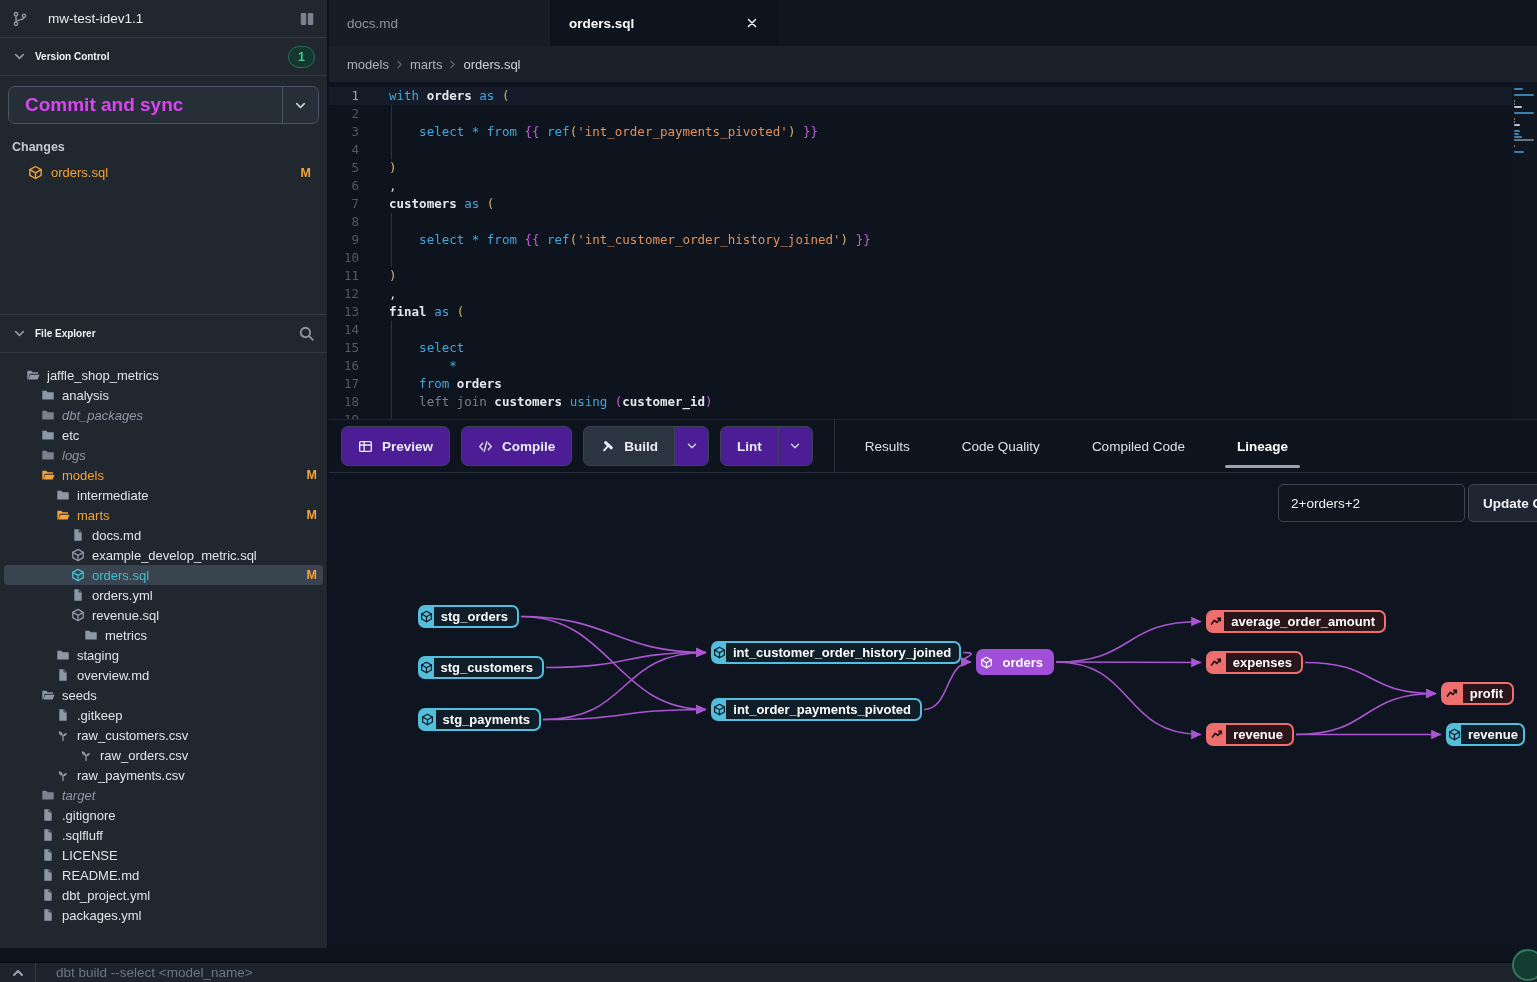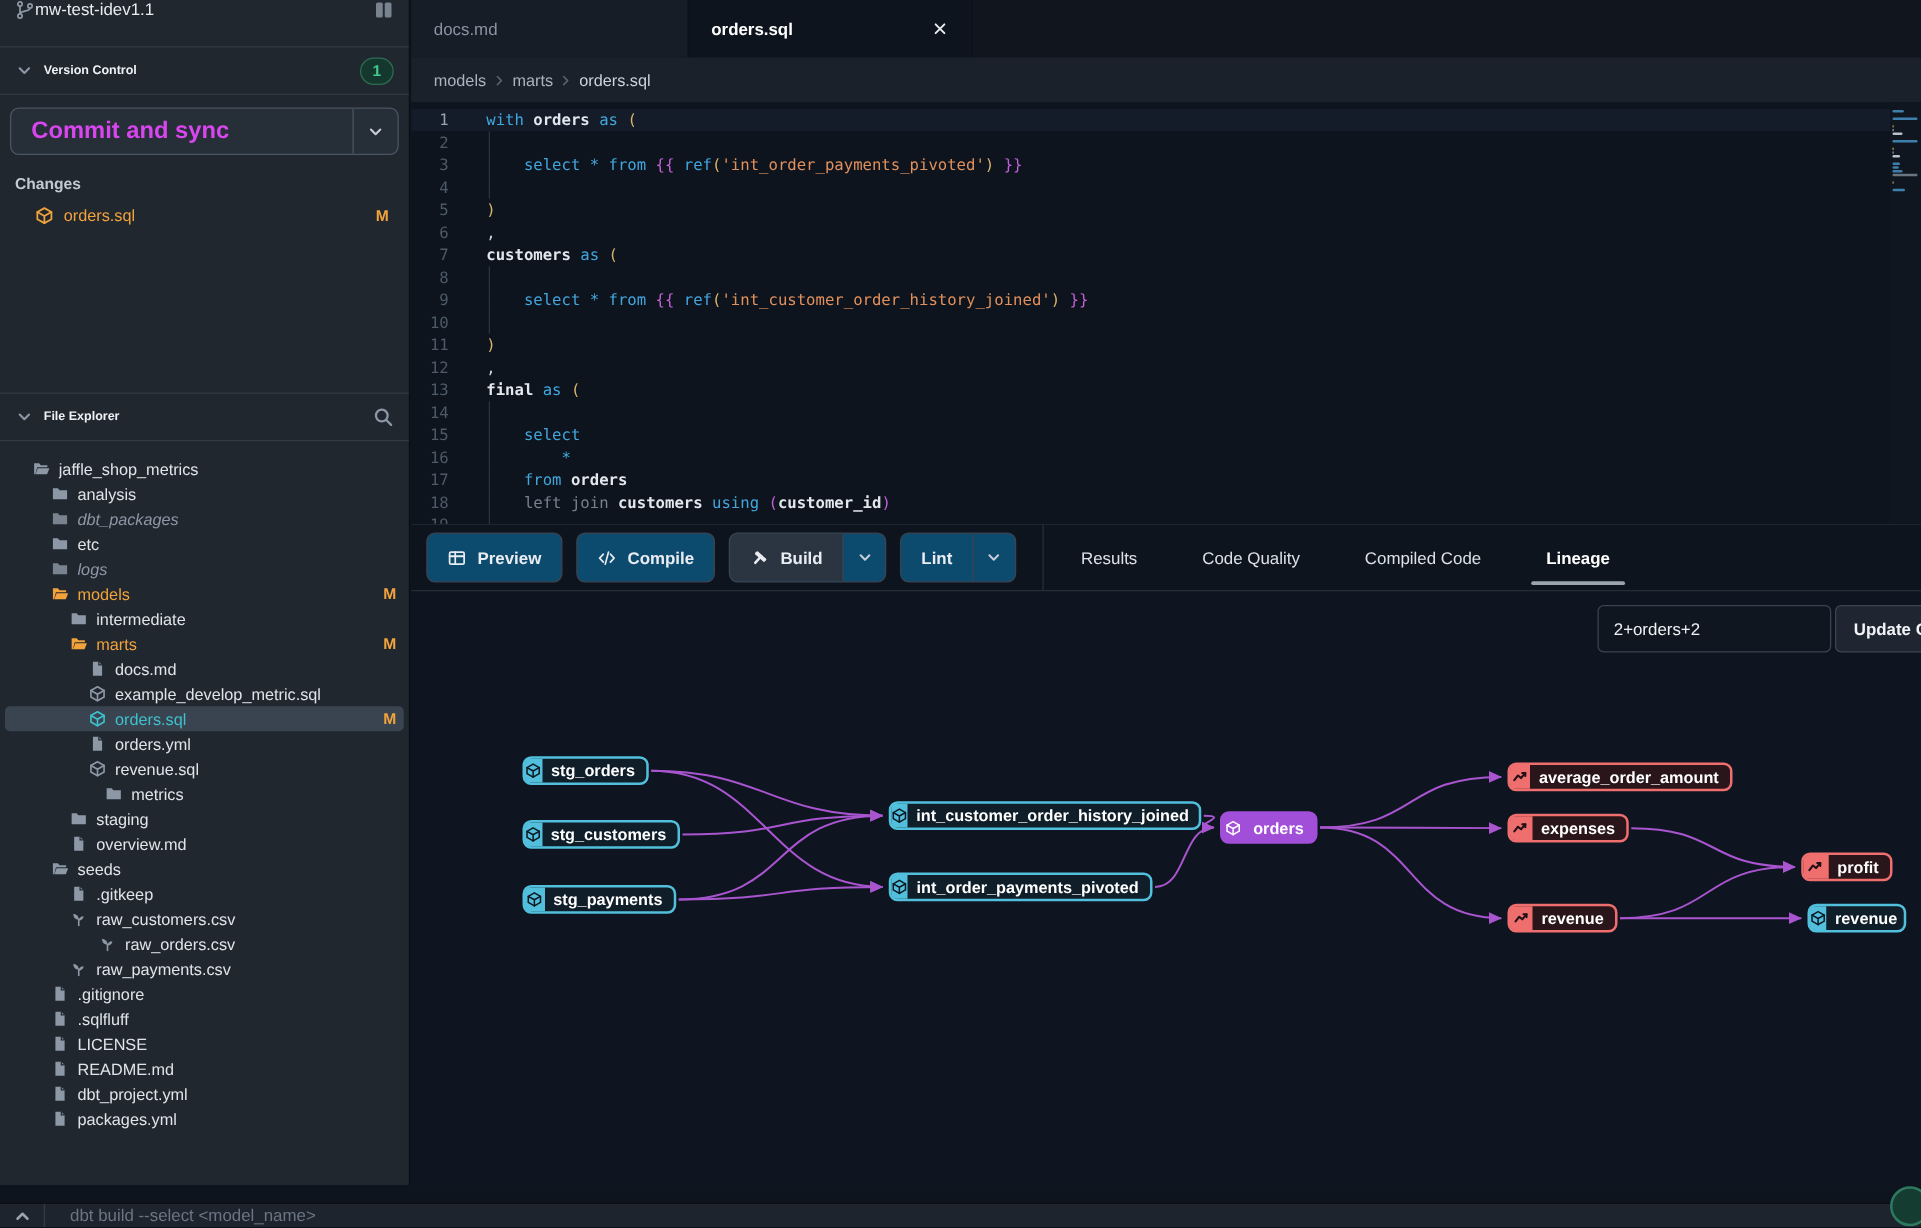--- a/index.html
+++ b/index.html
@@ -3,22 +3,22 @@
 <meta charset="utf-8">
 <style>
   * { margin:0; padding:0; box-sizing:border-box; }
   html,body { background:#0a0f16; }
   .app { position:relative; width:1537px; height:982px; overflow:hidden;
          font-family:"Liberation Sans", sans-serif; color:#dfe4ea; background:#0d141d; }
 
   
   .sidebar { position:absolute; left:0; top:0; width:328px; height:948px;
              background:#21272f; border-right:1px solid #0b1017; display:flex; flex-direction:column; }
-  .sb-header { height:38px; display:flex; padding:0 12px;
-               border-bottom:1px solid #323a44; gap:0; }
+  .sb-header { height:38px; display:flex; align-items:center; padding:0 12px;
+               border-bottom:1px solid #323a44; gap:20px; }
   .sb-header .proj { font-size:13.5px; color:#e8ecf1; flex:1; }
   .sec-header { height:38px; display:flex; align-items:center; gap:8px; padding:0 12px;
                 border-bottom:1px solid #323a44; }
   .sec-header .sec-title { font-weight:700; font-size:10px; color:#eef1f5; flex:1; }
   .vc-badge { min-width:27px; height:22px; border-radius:12px; border:1.5px solid #2c6e54;
               background:#15382e; color:#41c98f; font-size:12.5px; font-weight:700;
               display:flex; align-items:center; justify-content:center; }
   .vc-body { height:239px; padding:10px 8px 0 8px; border-bottom:1px solid #323a44; }
   .commit-btn { width:100%; height:38px; display:flex; align-items:stretch; background:#262e38;
                 border:1px solid #4a5462; border-radius:7px; overflow:hidden; cursor:pointer; }
@@ -70,21 +70,21 @@
                              width:1px; background:#2a3440; }
   .tk-kw { color:#42a6dd; } .tk-id { color:#e3e8ee; font-weight:700; }
   .tk-pl { color:#cdd5dd; } .tk-brace { color:#c45fd9; } .tk-str { color:#e2915c; }
   .tk-paren { color:#d9b36b; } .tk-dim { color:#76818f; }
   .minimap { position:absolute; right:0; top:0; width:25px; height:100%; background:#10161f; padding:6px 2px; }
   .mm-bar { height:2px; margin-bottom:1px; border-radius:1px; }
 
   
   .toolbar { height:53px; background:#0d141d; border-top:1px solid #1d252f; display:flex; align-items:center; padding-left:12px; }
   .tb-btn { display:flex; align-items:stretch; height:40px; border:1px solid #3b4450; border-radius:7px;
-            background:#0c4a6e; margin-right:11px; cursor:pointer; color:#e9edf1; overflow:hidden; }
+            background:#4c1d95; margin-right:11px; cursor:pointer; color:#e9edf1; overflow:hidden; }
   .tb-main { display:flex; align-items:center; gap:9px; padding:0 16px; font-size:13.5px; font-weight:700; }
   .tb-btn.emph .tb-main { background:#2b3542; }
   .tb-caret { width:34px; display:flex; align-items:center; justify-content:center; border-left:1px solid #3b4450; color:#c7cdd6; }
   .tb-sep { width:1px; height:53px; background:#262f3a; margin:0 4px 0 10px; }
   .tb-tabs { display:flex; height:100%; align-items:stretch; }
   .tb-tab { display:flex; align-items:center; padding:0 26px; font-size:13.5px; color:#dbe1e7;
             position:relative; cursor:pointer; }
   .tb-tab.active { color:#fff; font-weight:700; }
   .tb-tab.active::after { content:""; position:absolute; left:14px; right:14px; bottom:4px; height:3px;
                           background:#9aa4ae; border-radius:2px; }
@@ -389,20 +389,29 @@
   </div>
         <div class="tree-row     " style="padding-left:56px">
     <span class="ticon">
             <svg viewBox="0 0 16 16" width="14" height="14">
               <path d="M8 14.2V8.6" stroke="currentColor" fill="none" stroke-linecap="round" stroke-linejoin="round" stroke-width="1.5"></path>
               <path d="M8 8.8C8 5.6 6 3.6 3 3.6c0 3.2 2 5.2 5 5.2z" fill="currentColor"></path>
               <path d="M8 9.6c0-2.3 1.7-3.8 4.4-3.8 0 2.4-1.7 3.8-4.4 3.8z" fill="currentColor"></path>
             </svg>
           </span>
     <span class="tlabel">raw_payments.csv</span>
+
+  </div>
+        <div class="tree-row  italic muted  " style="padding-left:41px">
+    <span class="ticon">
+            <svg viewBox="0 0 16 16" width="14" height="14">
+              <path d="M1.5 3h4.6l1.5 1.9H14.5v8.1H1.5z" fill="currentColor"></path>
+            </svg>
+          </span>
+    <span class="tlabel">target</span>
 
   </div>
         <div class="tree-row     " style="padding-left:41px">
     <span class="ticon">
             <svg viewBox="0 0 16 16" width="14" height="14">
               <path d="M3.8 1.5h5.4l3 3V14.5H3.8z" fill="currentColor"></path>
               <path d="M9.2 1.5v3h3" fill="none" stroke="#21272f" stroke-width="1.1"></path>
             </svg>
           </span>
     <span class="tlabel">.gitignore</span>

